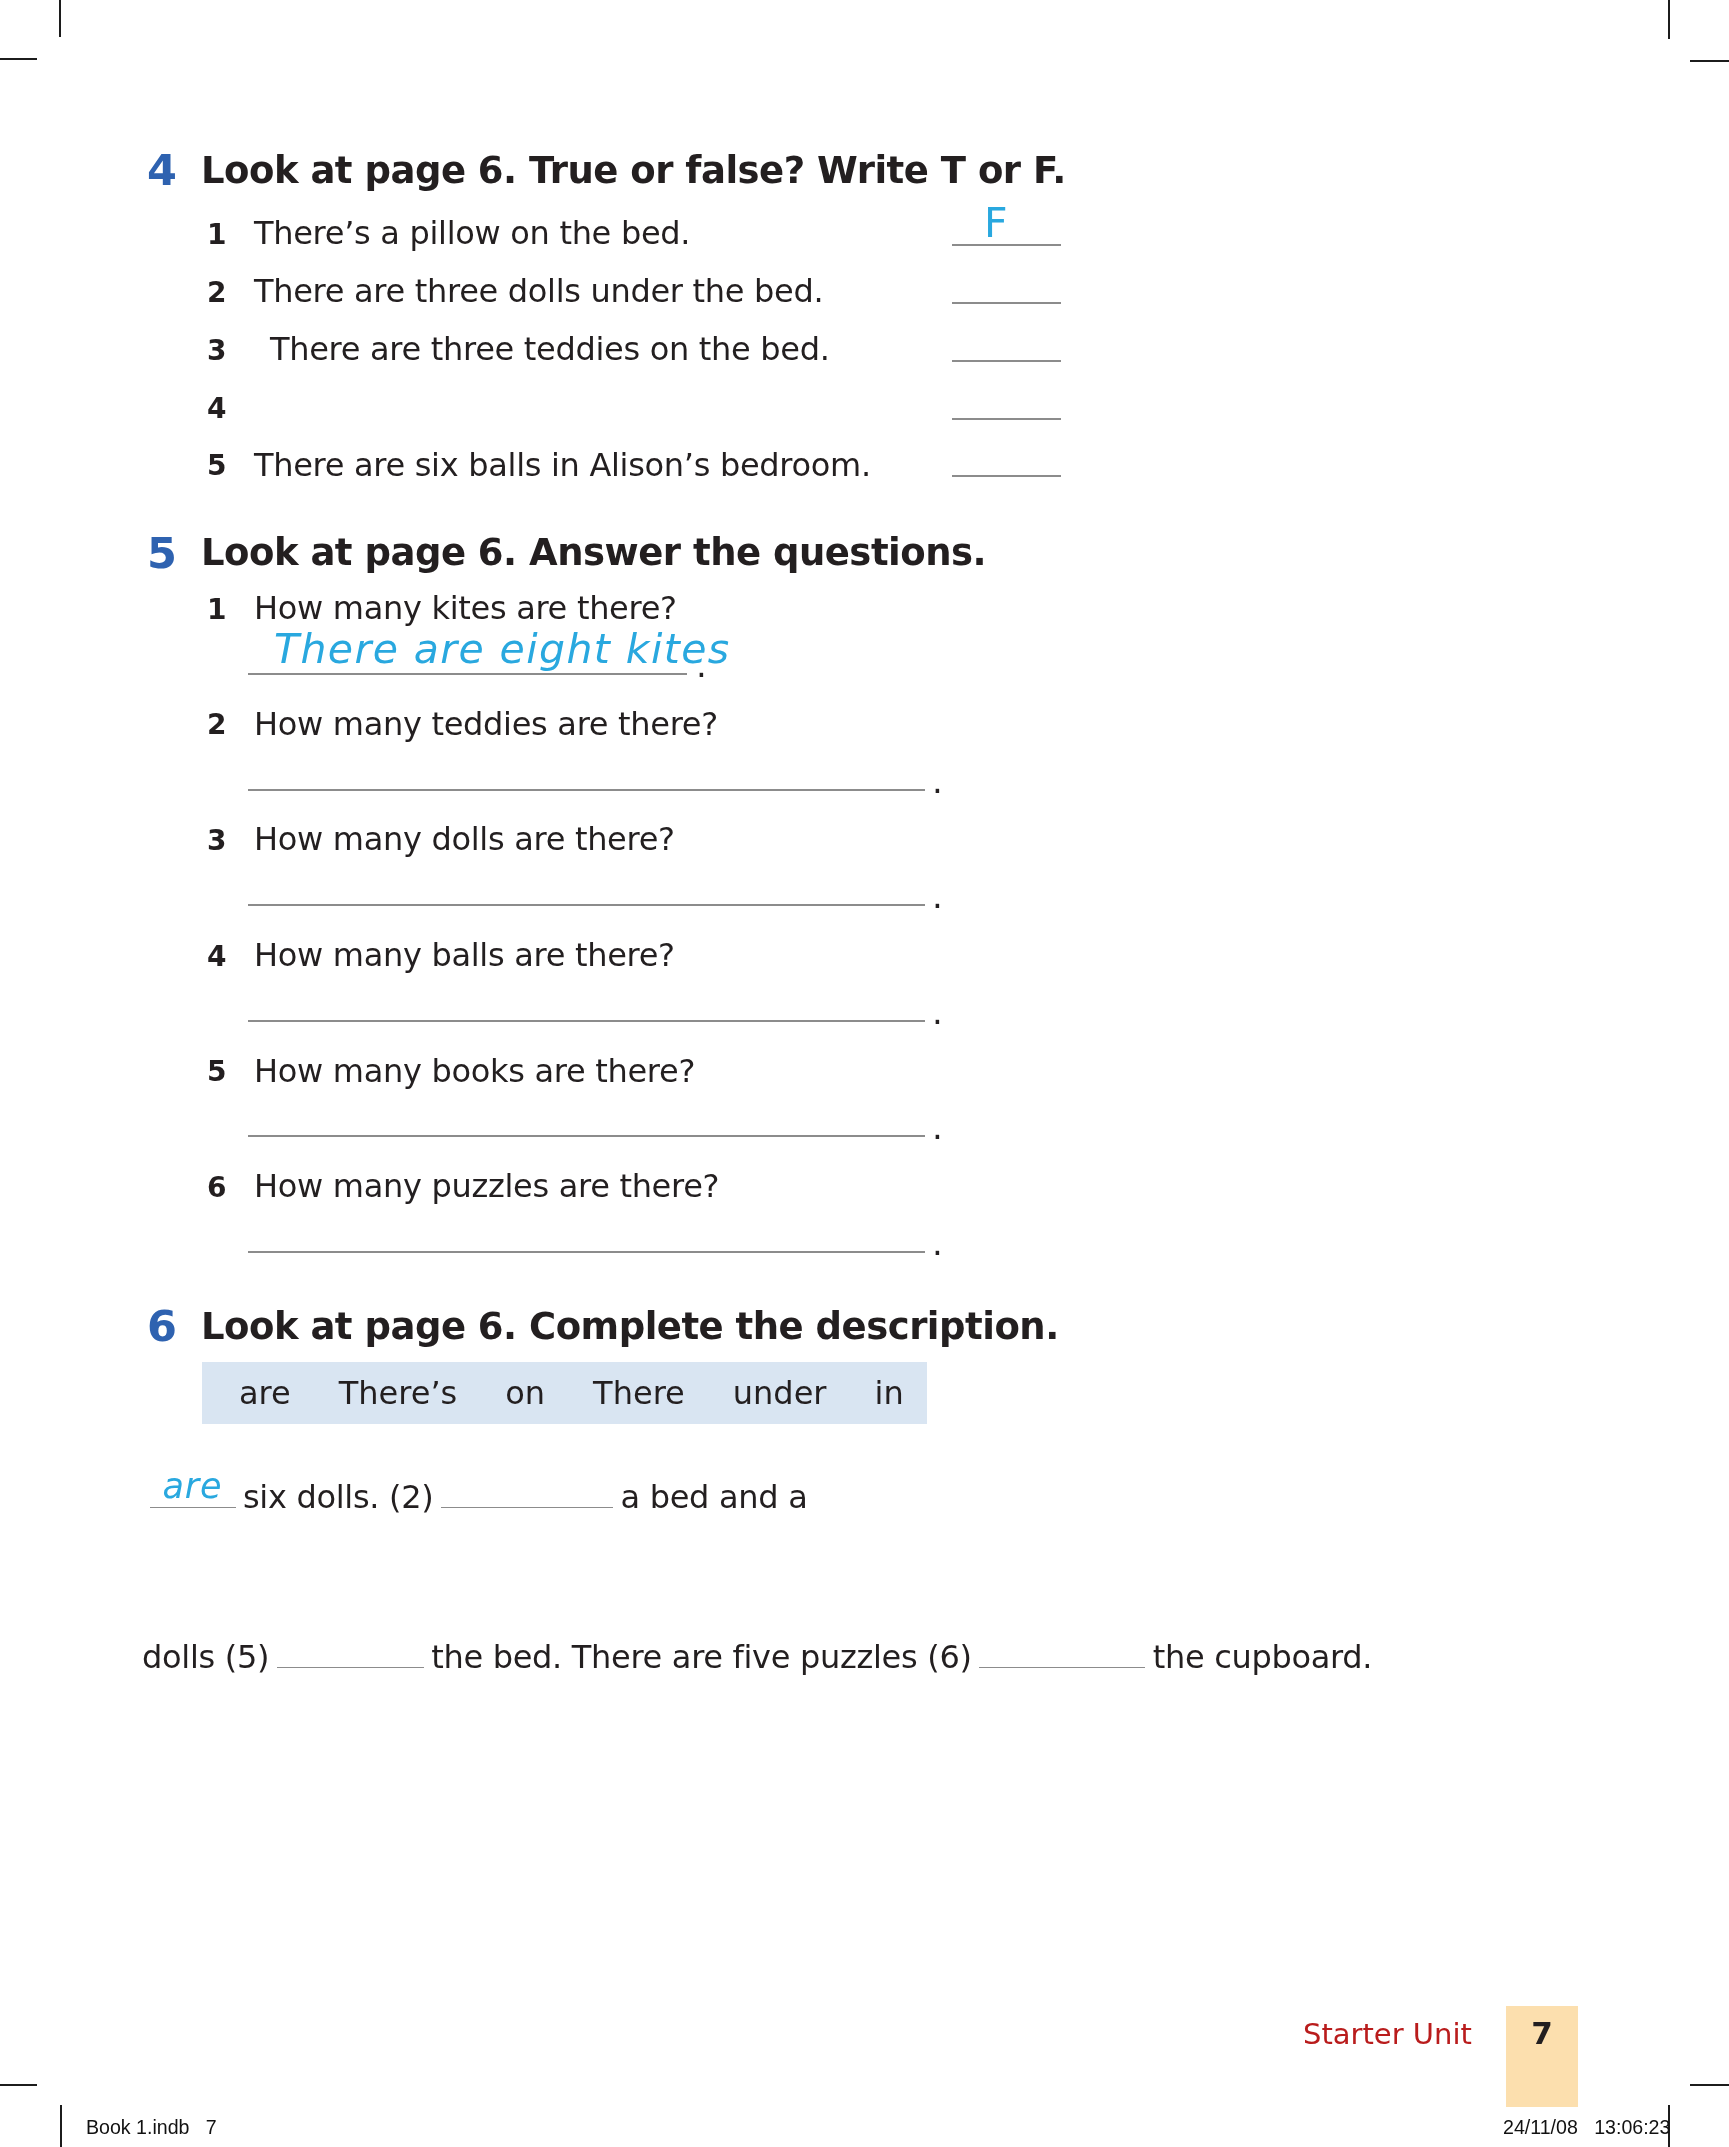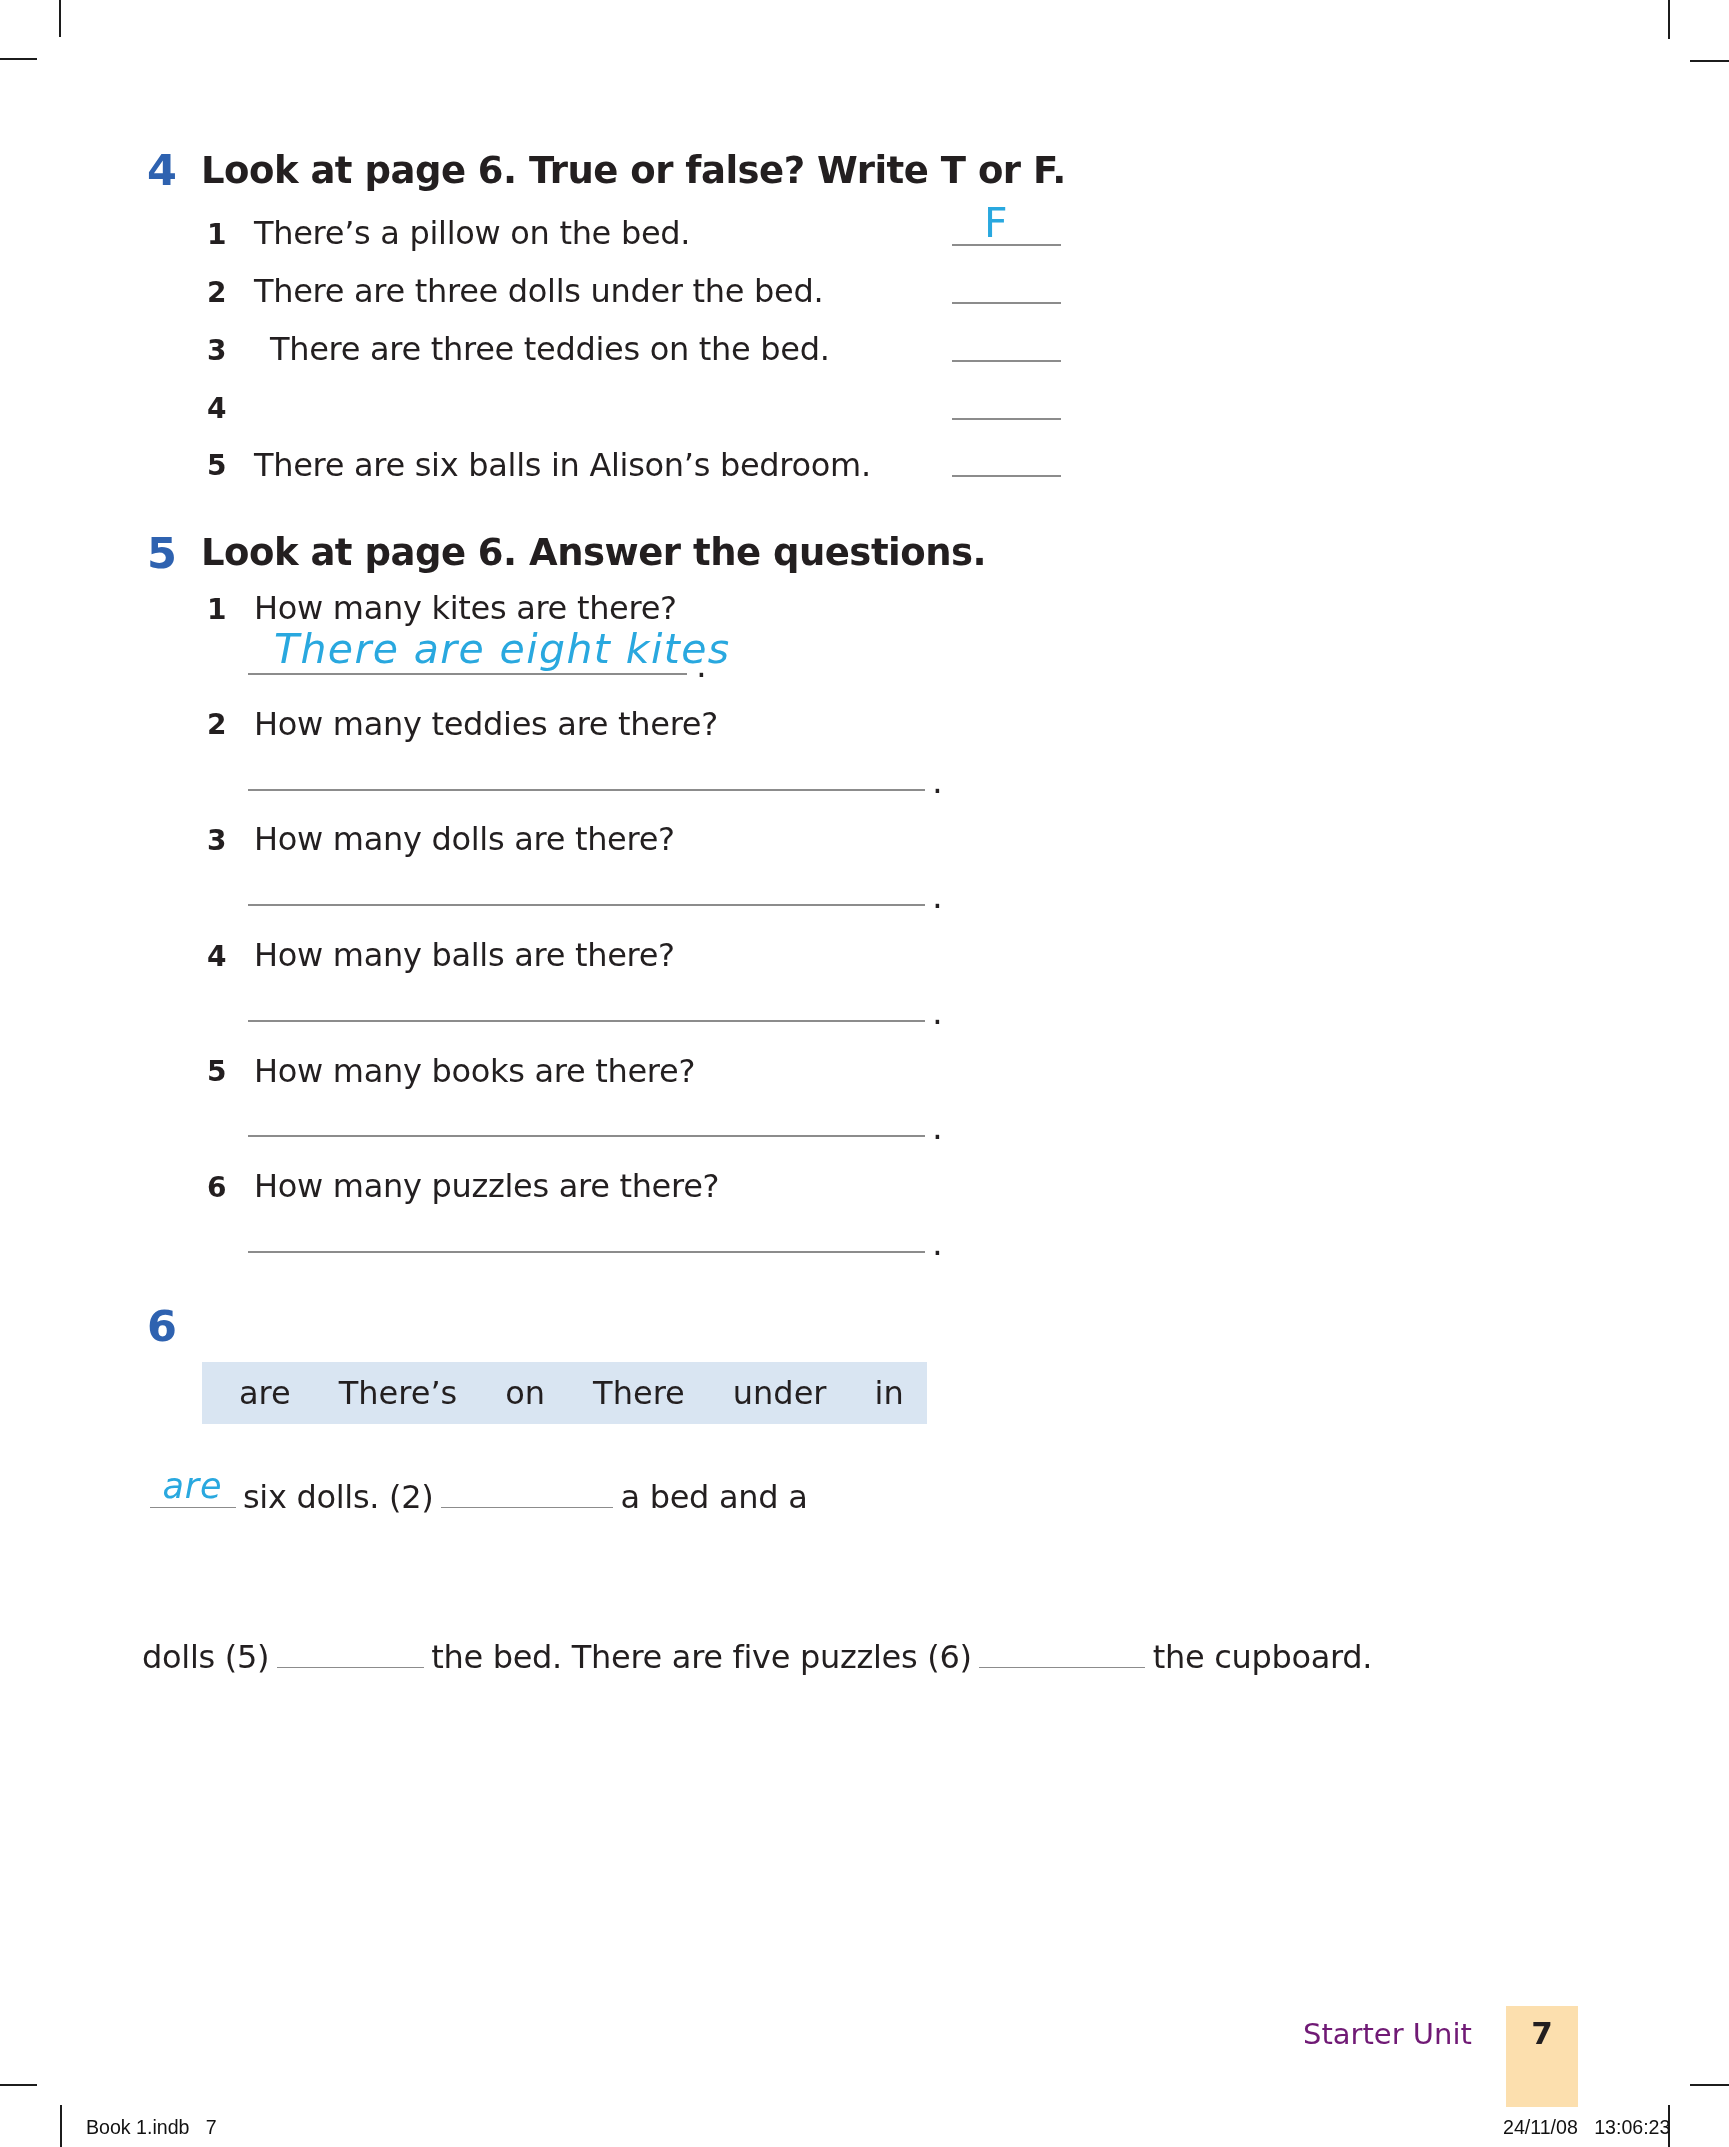--- a/index.html
+++ b/index.html
@@ -24,21 +24,21 @@
   
   .para-line{position:absolute;left:142px;font-size:32px;color:#231f20;letter-spacing:-0.3px;
              white-space:nowrap;line-height:41px;}
   .blank{display:inline-block;border-bottom:1.9px solid #8c8c8c;height:28px;margin:0 7.5px;
          vertical-align:baseline;position:relative;}
   .blank .fill{position:absolute;left:0;right:0;top:-13px;text-align:center;color:#29a8df;
                font-style:italic;font-size:35px;letter-spacing:0.9px;}
   
   .footer-text{position:absolute;font-family:"Liberation Sans","DejaVu Sans",sans-serif;
                font-size:19.6px;color:#111;white-space:pre;}
-  .starter{position:absolute;left:1303px;top:2017px;font-size:29px;color:#701a75;white-space:pre;}
+  .starter{position:absolute;left:1303px;top:2017px;font-size:29px;color:#b91c1c;white-space:pre;}
   .page-box{position:absolute;left:1506px;top:2006px;width:72px;height:101px;background:#fcdfae;}
   .page-box .n{position:absolute;left:0;right:0;top:9.3px;text-align:center;
                font-size:31px;font-weight:bold;color:#231f20;}
 </style>
 </head>
 <body>
 
 <div class="page">
 
   <div class="crop" style="left:59px;top:0;width:1.9px;height:37px"></div>
@@ -98,20 +98,21 @@
   <div class="item-text" style="left:254px;top:1052px">How many books are there?</div>
   <div class="ans-line" style="left:248px;top:1135px;width:677px"></div>
   <div class="period" style="left:932px;top:1107px">.</div>
 
   <div class="item-num" style="left:207px;top:1171px">6</div>
   <div class="item-text" style="left:254px;top:1167px">How many puzzles are there?</div>
   <div class="ans-line" style="left:248px;top:1251px;width:677px"></div>
   <div class="period" style="left:932px;top:1223px">.</div>
 
   <div class="ex-num" style="left:147px;top:1301px">6</div>
+  <div class="ex-title" style="left:201px;top:1305px">Look at page 6. Complete the description.</div>
 
   <div class="word-bank">
     <span>are</span>
     <span>There’s</span>
     <span>on</span>
     <span>There</span>
     <span>under</span>
     <span>in</span>
   </div>
 

